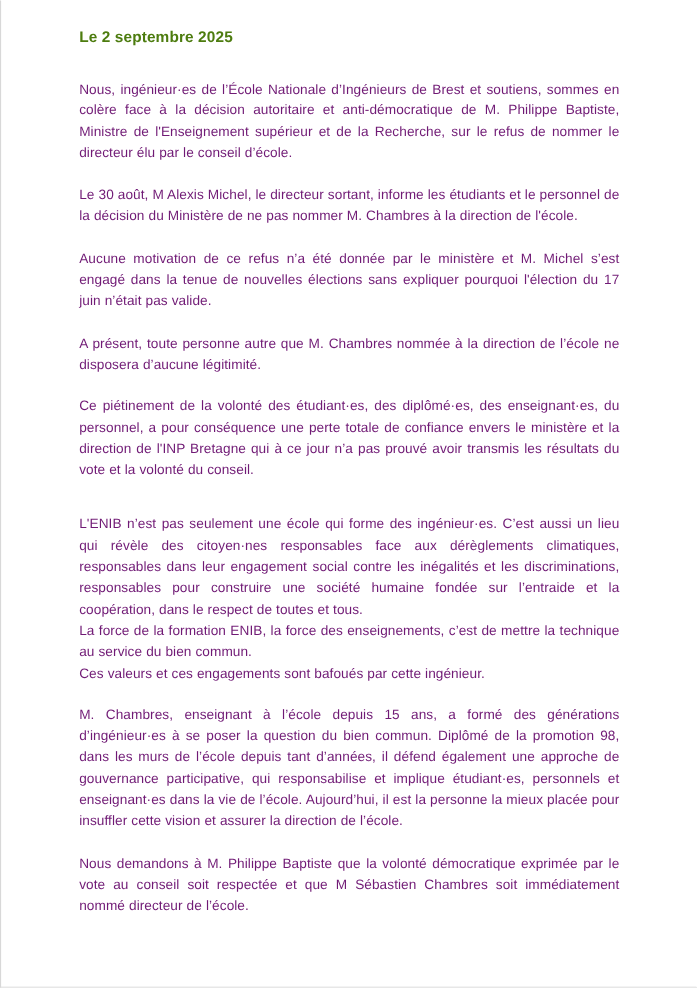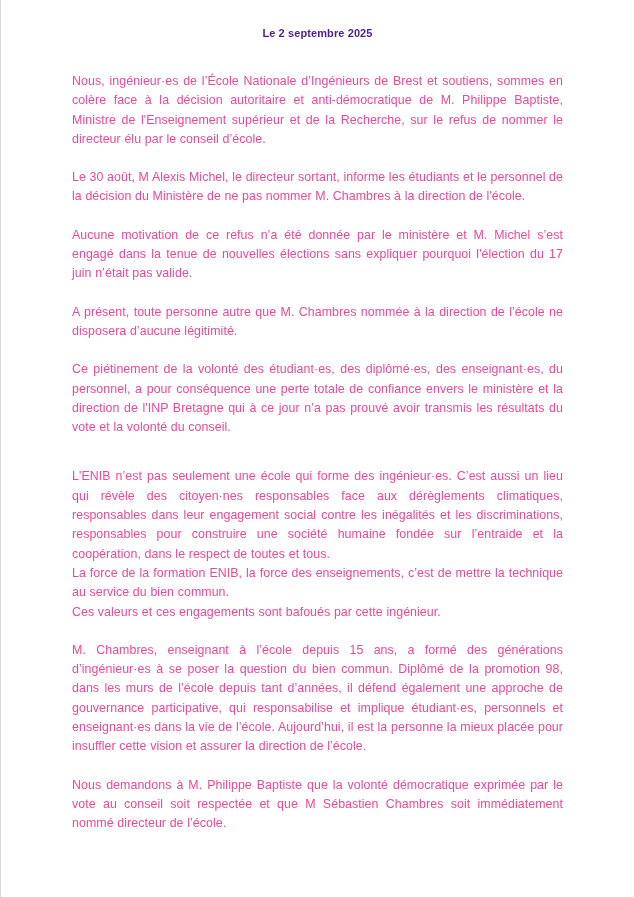--- a/index.html
+++ b/index.html
@@ -23,34 +23,34 @@
     border-right: 1px solid #ffffff;
     overflow: hidden;
   }
   .doc-body {
     position: absolute;
     left: 71px;
     top: 24px;
     width: 491px;
   }
   .date-line {
-    text-align: center;
-    font-size: 11px;
+    text-align: left;
+    font-size: 14px;
     font-weight: bold;
     line-height: 17px;
     letter-spacing: 0.1px;
-    color: #4c1d95;
+    color: #4d7c0f;
     margin-bottom: 30px;
   }
   .para {
     font-size: 12.4px;
     line-height: 19.3px;
     text-align: justify;
     text-justify: inter-word;
-    color: #ec4899;
+    color: #701a75;
     margin: 0 0 19px 0;
     letter-spacing: 0.005em;
     word-spacing: 0.01em;
     hyphens: none;
   }
   .para:last-child {
     margin-bottom: 0;
   }
   
   .para.with-breaks {

